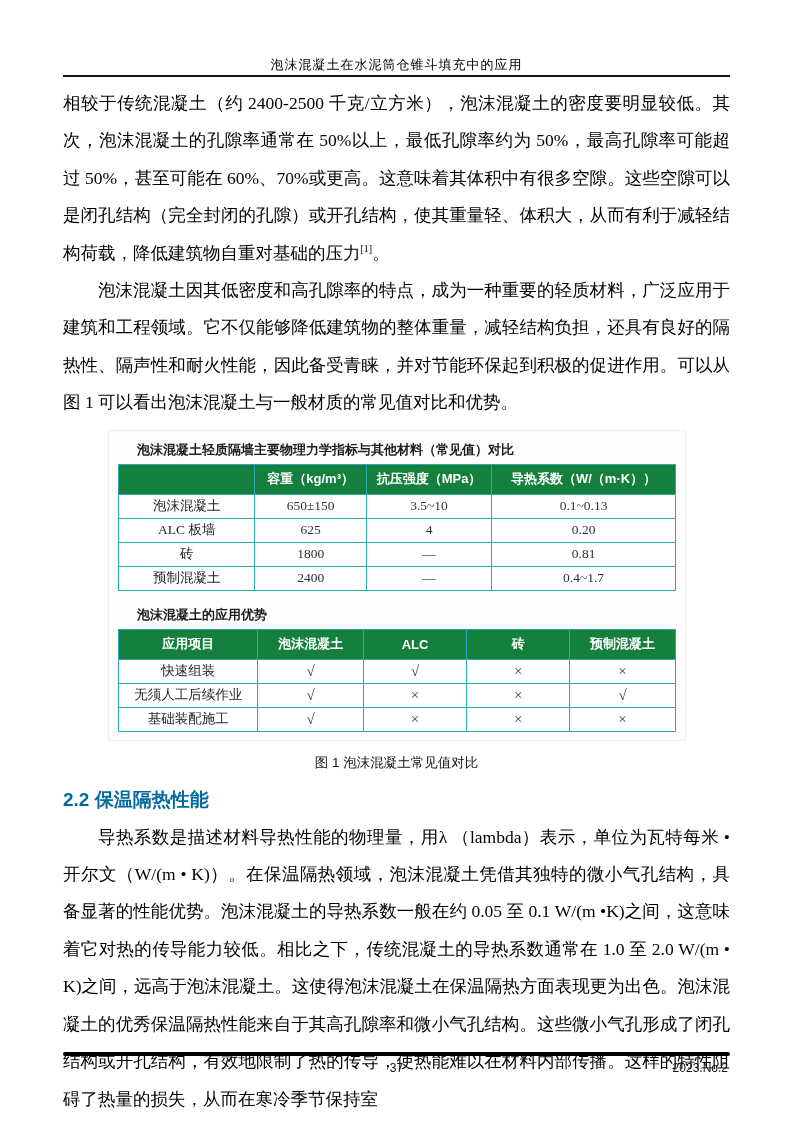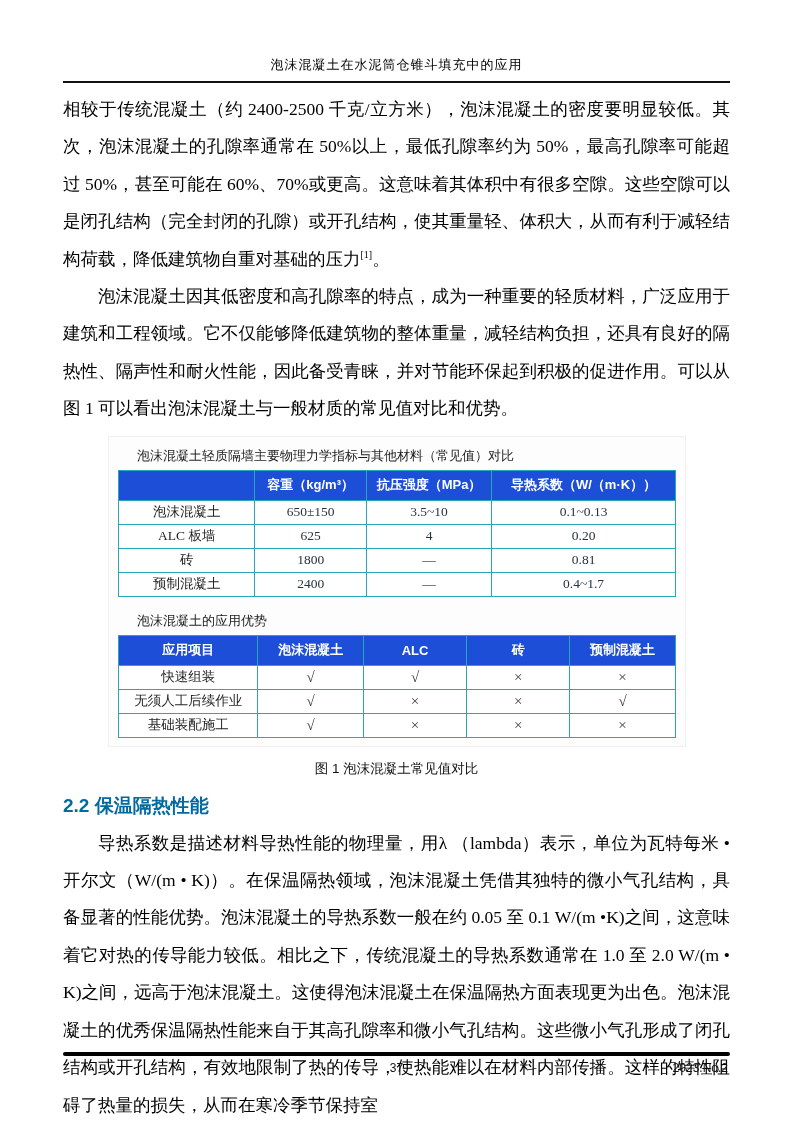--- a/index.html
+++ b/index.html
@@ -10,21 +10,21 @@
     background:#ffffff;
     box-sizing:border-box;
     padding:0 63px;
     font-family:"Liberation Serif", serif;
     color:#000;
     overflow:hidden;
   }
   
   .doc-header{
     padding-top:56px;
-    padding-bottom:7px;
+    padding-bottom:1px;
     text-align:center;
     border-bottom:2px solid #111;
   }
   .doc-header-title{
     font-size:13px;
     letter-spacing:1px;
     color:#000;
   }
   
   .par{
@@ -40,33 +40,33 @@
   
   .figure{
     margin:8px 44px 0 45px;
     border:1px solid #efefef;
     background:#fdfdfd;
     padding:8px 9px;
     box-sizing:border-box;
   }
   .fig-title{
     font-family:"Liberation Sans", sans-serif;
-    font-weight:400;
+    font-weight:700;
     font-size:13px;
     color:#1c1c1c;
     margin:2px 0 5px 19px;
   }
   .fig-title.second{margin-top:15px;}
   table.tbl{
     border-collapse:collapse;
     width:100%;
     table-layout:fixed;
   }
   .tbl th{
-    background:#1d4ed8;
+    background:#15803d;
     color:#fff;
     font-family:"Liberation Sans", sans-serif;
     font-weight:700;
     font-size:13px;
     height:27px;
     padding:1px 2px;
     border:1.5px solid #2aa7b5;
   }
   .tbl th+th{border-left:1.5px solid #c2e8ed;}
   .tbl td{

